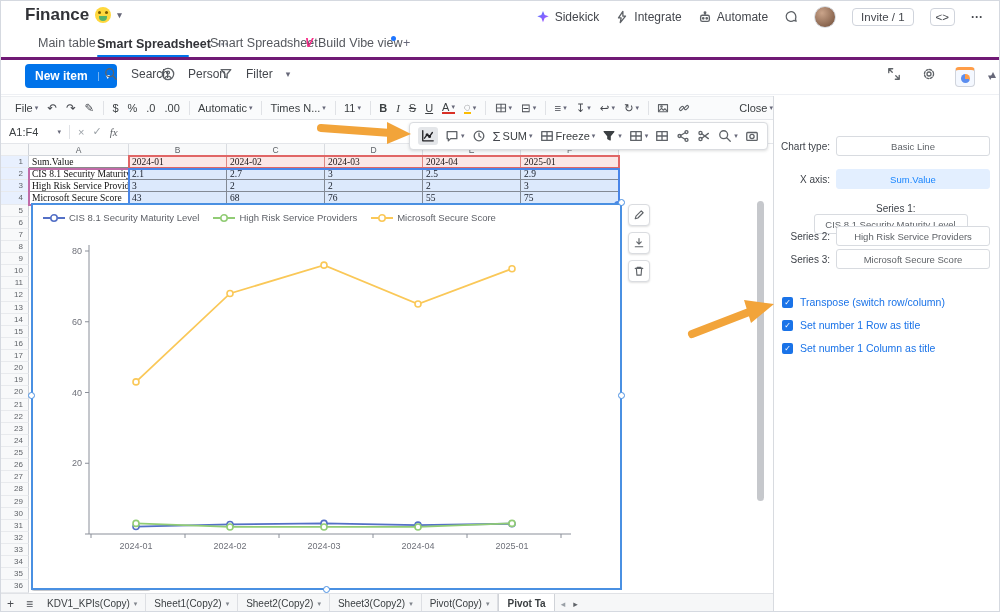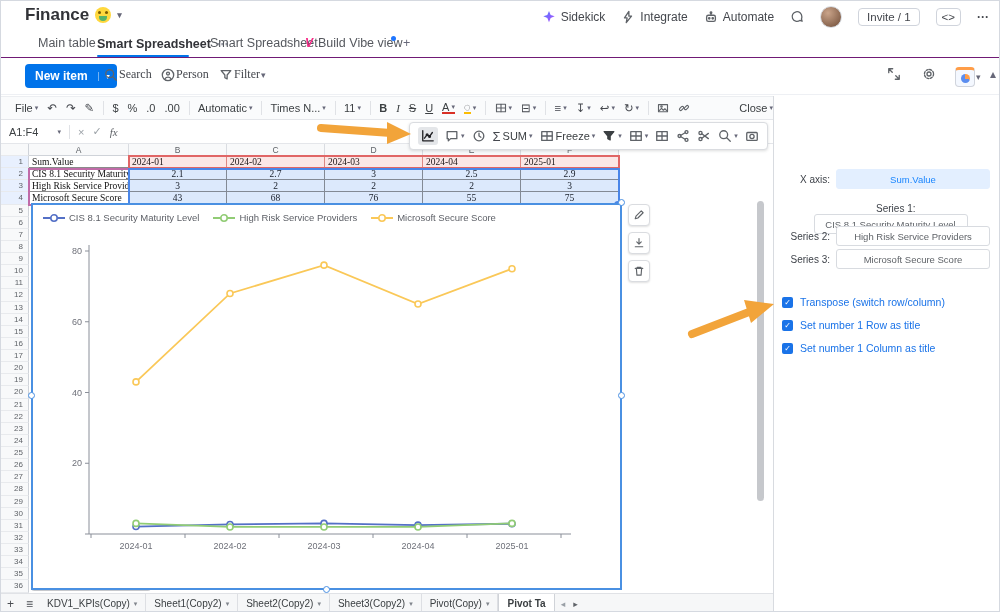--- a/index.html
+++ b/index.html
@@ -7,37 +7,37 @@
   .abs{position:absolute;}
   .flex{display:flex;align-items:center;}
   svg.ic{width:14px;height:14px;stroke:#5f6368;fill:none;stroke-width:1.5;stroke-linecap:round;stroke-linejoin:round;flex:none;}
   
   #top-header{left:0;top:0;width:100%;height:30px;}
   #board-title{left:24px;top:4px;font-size:17px;font-weight:700;color:#323338;gap:6px;}
   .emoji-face{position:relative;width:16px;height:16px;border-radius:50%;background:#ffd83d;display:inline-block;}
   .emoji-face:before{content:"";position:absolute;left:3px;top:4px;width:3px;height:3px;border-radius:50%;background:#7a5b00;box-shadow:7px 0 0 #7a5b00;}
   .emoji-face:after{content:"";position:absolute;left:4px;top:9px;width:8px;height:5px;border-radius:0 0 4px 4px;background:#58b368;}
   .caret{font-size:9px;color:#676879;}
-  #header-right{right:10px;top:5px;gap:16px;}
+  #header-right{right:16px;top:5px;gap:16px;}
   .hbtn{gap:5px;font-size:12px;color:#44474d;display:flex;align-items:center;cursor:pointer;}
   .pillbtn{border:1px solid #d0d4dc;border-radius:4px;padding:2px 8px;font-size:11.5px;color:#44474d;background:#fff;}
   .avatar{width:20px;height:20px;border-radius:50%;background:radial-gradient(circle at 35% 30%,#caa48a,#6e4b36);border:1px solid #d9dde3;}
   
-  #board-tabs{left:0;top:30px;width:100%;height:26px;border-bottom:1px solid #701a75;}
+  #board-tabs{left:0;top:30px;width:100%;height:26px;border-bottom:3px solid #701a75;}
   .btab{position:absolute;top:3px;font-size:12.5px;color:#55585e;display:flex;align-items:center;gap:5px;padding:2px 4px;cursor:pointer;}
   .btab.active{color:#323338;font-weight:700;}
   .tab-underline{position:absolute;height:2px;background:#0073ea;border-radius:2px;}
   .vibe-v{color:#f62b87;font-weight:800;font-style:italic;font-size:12px;}
   .blue-dot{position:absolute;width:5px;height:5px;border-radius:50%;background:#1f76ff;}
   
   #board-toolbar{left:0;top:56px;width:100%;height:37px;border-bottom:1px solid #eef0f4;}
   #new-item-btn{left:24px;top:7px;height:24px;background:#0073ea;border-radius:4px;color:#fff;font-size:12px;display:flex;align-items:center;cursor:pointer;}
   #new-item-btn .lbl{padding:0 10px;font-weight:600;}
   #new-item-btn .dd{border-left:1px solid rgba(255,255,255,.45);padding:0 7px;font-size:8px;}
-  .tbar-item{position:absolute;top:10px;display:flex;align-items:center;gap:1px;font-size:12px;color:#44474d;cursor:pointer;font-family:Liberation Serif, serif;}
+  .tbar-item{position:absolute;top:10px;display:flex;align-items:center;gap:13px;font-size:12px;color:#44474d;cursor:pointer;}
   
   #sheet-toolbar{left:0;top:95px;width:772px;height:24px;background:#fafbfc;border-top:1px solid #eceef1;border-bottom:1px solid #e4e6ea;display:flex;align-items:center;font-size:11px;color:#3c4043;gap:9px;padding-left:14px;box-sizing:border-box;}
   .sti{display:flex;align-items:center;gap:2px;cursor:pointer;white-space:nowrap;}
   .sti .caret{font-size:7px;}
   .sep{width:1px;height:14px;background:#e0e2e6;}
   .glyph{font-size:11.5px;color:#45484e;}
   
   #formula-bar{left:0;top:119px;width:772px;height:24px;border-bottom:1px solid #e4e6ea;display:flex;align-items:center;font-size:11px;color:#3c4043;box-sizing:border-box;padding-left:8px;gap:8px;background:#fff;}
   #fx{font-family:"Liberation Serif",serif;font-style:italic;color:#5f6368;}
   
@@ -45,21 +45,21 @@
   .chart-ic-box{background:#e4e6e9;border-radius:3px;padding:2px 3px;display:flex;align-items:center;}
   
   #grid{left:0;top:143px;width:772px;height:449px;background:#fff;overflow:hidden;}
   #col-headers{position:absolute;left:0;top:0;height:12px;display:flex;}
   .colh{box-sizing:border-box;border-right:1px solid #d9dce1;border-bottom:1px solid #cfd3d9;background:#f8f9fa;font-size:8.5px;color:#5f6368;text-align:center;line-height:12px;}
   .rownum{box-sizing:border-box;width:28px;border-right:1px solid #cfd3d9;border-bottom:1px solid #e8eaed;background:#f8f9fa;font-size:8px;color:#5f6368;text-align:right;padding-right:5px;flex:none;}
   .rownum.sel{background:#e8f0fe;}
   .grow{display:flex;height:12.139px;}
   .cell{box-sizing:border-box;border-right:1px solid #8b8b8b;border-bottom:1px solid #8b8b8b;font-family:"Liberation Serif",serif;font-size:9.5px;color:#111;overflow:hidden;white-space:nowrap;padding:0 3px;line-height:12px;background:#fff;}
   .cell.hdr{background:#fdf0ef;border-color:#dc8a84;}
-  .cell.val{text-align:center;}
+  .cell.val{text-align:left;}
   .cell.blue{background:#eef4fd;}
   .range{position:absolute;box-sizing:border-box;pointer-events:none;}
   
   #chart-box{left:30px;top:202px;width:591px;height:387px;background:#fff;border:2px solid #4a90e2;box-sizing:border-box;z-index:5;}
   #legend{position:absolute;left:10px;top:7px;display:flex;gap:14px;font-size:9.5px;color:#5c5f66;}
   .lg-item{display:flex;align-items:center;gap:4px;cursor:pointer;}
   .handle{position:absolute;width:7px;height:7px;border-radius:50%;background:#fff;border:1.5px solid #4a90e2;box-sizing:border-box;z-index:6;}
   .chart-btn{position:absolute;width:20px;height:20px;background:#fff;border:1px solid #dadce0;border-radius:4px;box-shadow:0 1px 2px rgba(0,0,0,.12);display:flex;align-items:center;justify-content:center;z-index:7;cursor:pointer;}
   
   .scroll-thumb{position:absolute;background:#c6c8cc;border-radius:4px;}
@@ -741,20 +741,24 @@
           <span>Pivot(Copy)</span>
           <span class="caret">▾</span>
         </div>
         <div class="stab active">Pivot Ta</div>
       </span>
     <span class="tabbar-ic" style="font-size:9px;color:#9aa0a6;">◂</span>
     <span class="tabbar-ic" style="font-size:9px;color:#5f6368;padding:0 2px;">▸</span>
   </div>
 
   <div class="abs" id="right-panel">
+    <div class="prow" style="top:40px;">
+      <span class="plabel">Chart type:</span>
+      <span class="pinput">Basic Line</span>
+    </div>
     <div class="prow" style="top:73px;">
       <span class="plabel">X axis:</span>
       <span class="pinput hl">Sum.Value</span>
     </div>
     <div class="prow" style="top:107px;flex-direction:column;">
       <span class="plabel">Series 1:</span>
       <span class="pinput">CIS 8.1 Security Maturity Level</span>
     </div>
     <div class="prow" style="top:130px;">
       <span class="plabel">Series 2:</span>

